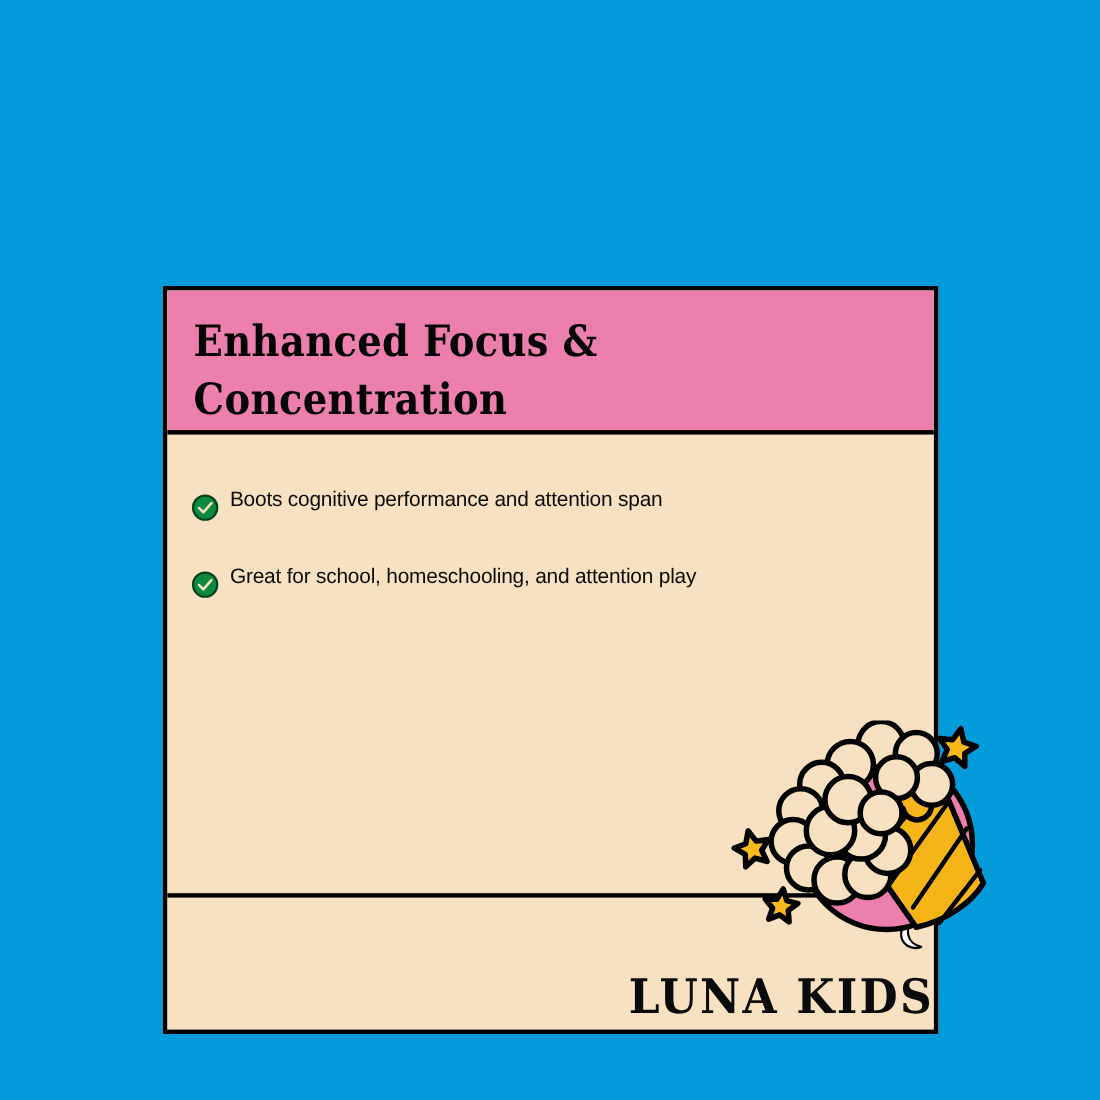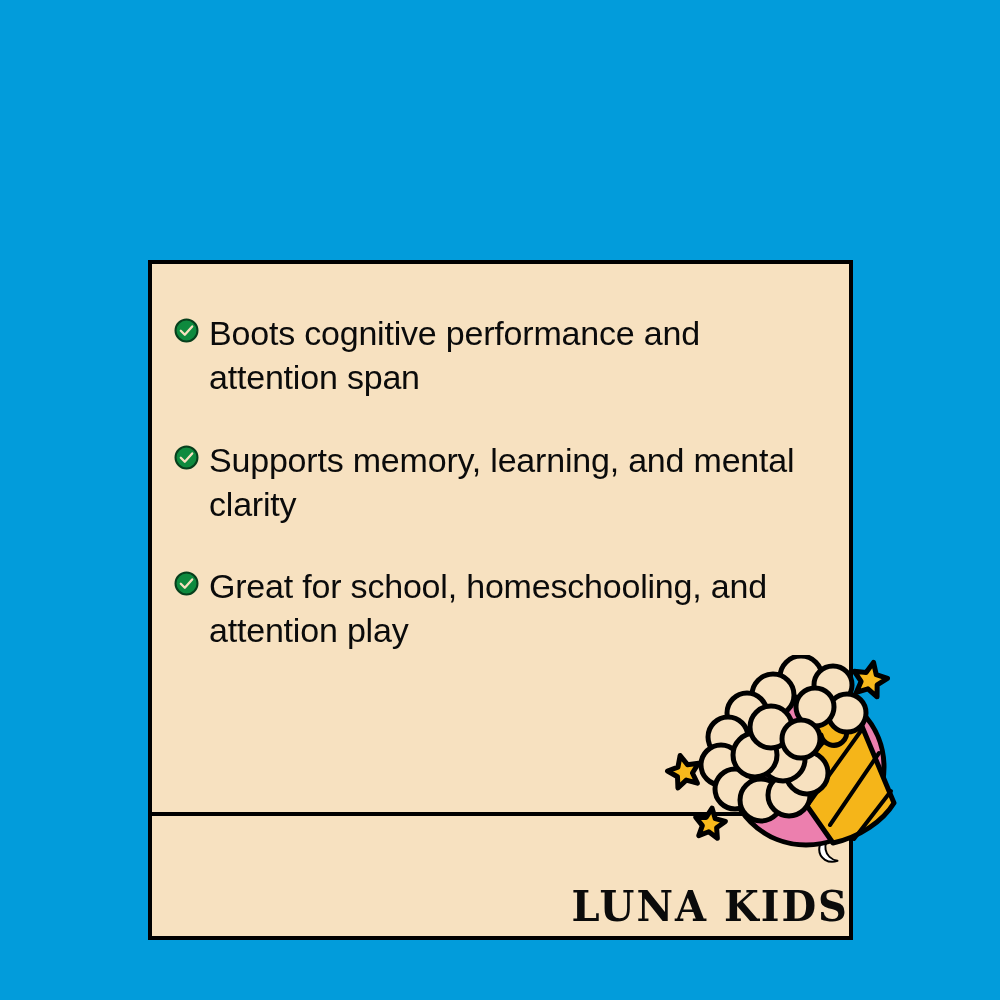--- a/index.html
+++ b/index.html
@@ -95,21 +95,21 @@
   }
   .check-icon {
     flex: 0 0 auto;
     width: 25px;
     height: 25px;
     margin-top: 6px;
     margin-right: 10px;
   }
   .benefit-text {
     font-family: "Liberation Sans", sans-serif;
-    font-size: 34px;
+    font-size: 19px;
     line-height: 1.29;
     color: #0B0B0B;
     letter-spacing: -0.2px;
   }
 
   
   #card-divider {
     position: absolute;
     left: 0;
     right: 0;
@@ -148,42 +148,36 @@
   }
 </style>
 </head>
 <body>
 
 <div id="poster">
 
 
   <div id="card">
 
+    <div id="card-header">
+      <div id="card-header-title">Enhanced Focus &amp; Concentration</div>
+    </div>
 
     <ul id="benefit-list">
 
       <li class="benefit-item">
         <span class="check-icon">
           <svg width="25" height="25" viewBox="0 0 25 25">
             <circle cx="12.5" cy="12.5" r="11" fill="#0E8A3E" stroke="#073F1C" stroke-width="2"></circle>
             <path d="M6.8 12.8 L10.8 16.8 L18.2 8.4" fill="none" stroke="#F7E1C0" stroke-width="2.3" stroke-linecap="round" stroke-linejoin="round"></path>
           </svg>
         </span>
         <span class="benefit-text">Boots cognitive performance and attention span</span>
       </li>
 
-      <li class="benefit-item">
-        <span class="check-icon">
-          <svg width="25" height="25" viewBox="0 0 25 25">
-            <circle cx="12.5" cy="12.5" r="11" fill="#0E8A3E" stroke="#073F1C" stroke-width="2"></circle>
-            <path d="M6.8 12.8 L10.8 16.8 L18.2 8.4" fill="none" stroke="#F7E1C0" stroke-width="2.3" stroke-linecap="round" stroke-linejoin="round"></path>
-          </svg>
-        </span>
-        <span class="benefit-text">Supports memory, learning, and mental clarity</span>
-      </li>
 
       <li class="benefit-item">
         <span class="check-icon">
           <svg width="25" height="25" viewBox="0 0 25 25">
             <circle cx="12.5" cy="12.5" r="11" fill="#0E8A3E" stroke="#073F1C" stroke-width="2"></circle>
             <path d="M6.8 12.8 L10.8 16.8 L18.2 8.4" fill="none" stroke="#F7E1C0" stroke-width="2.3" stroke-linecap="round" stroke-linejoin="round"></path>
           </svg>
         </span>
         <span class="benefit-text">Great for school, homeschooling, and attention play</span>
       </li>

